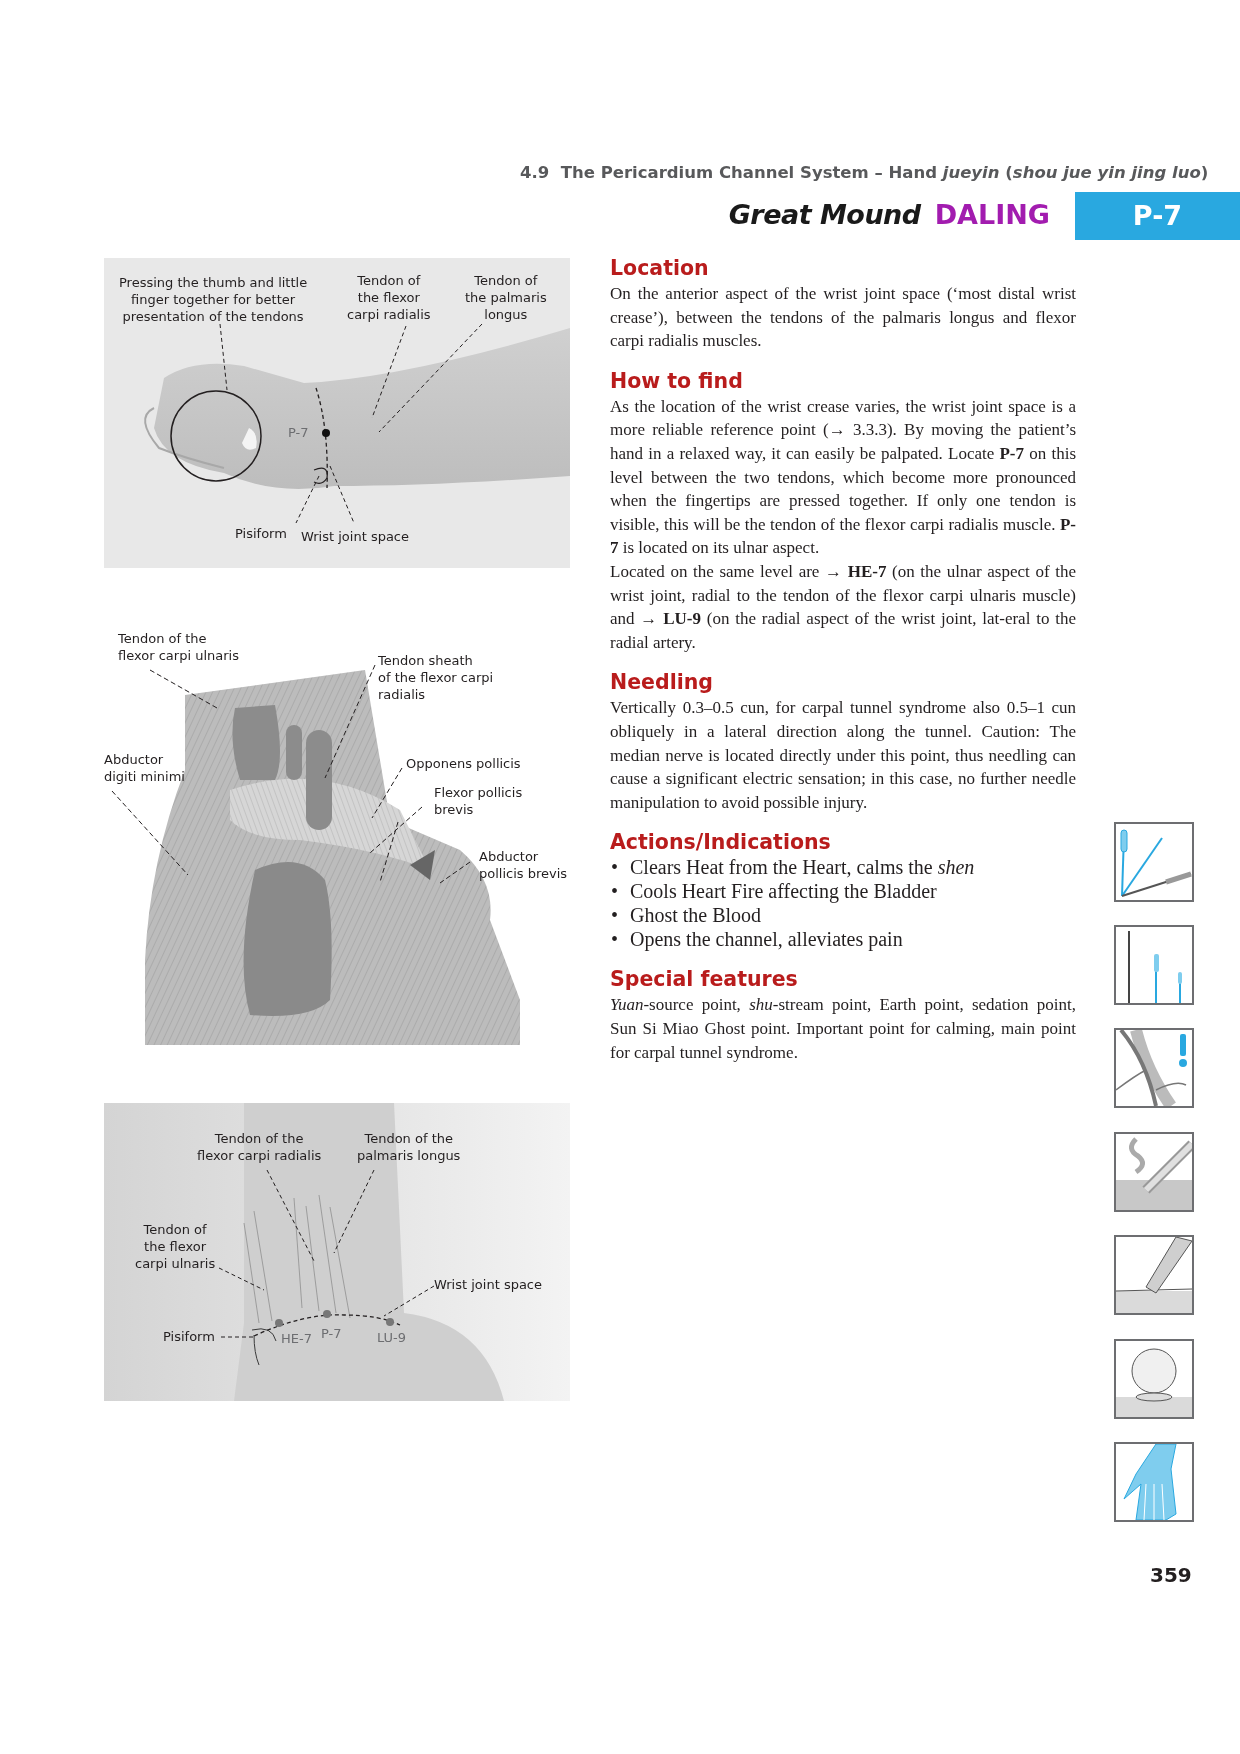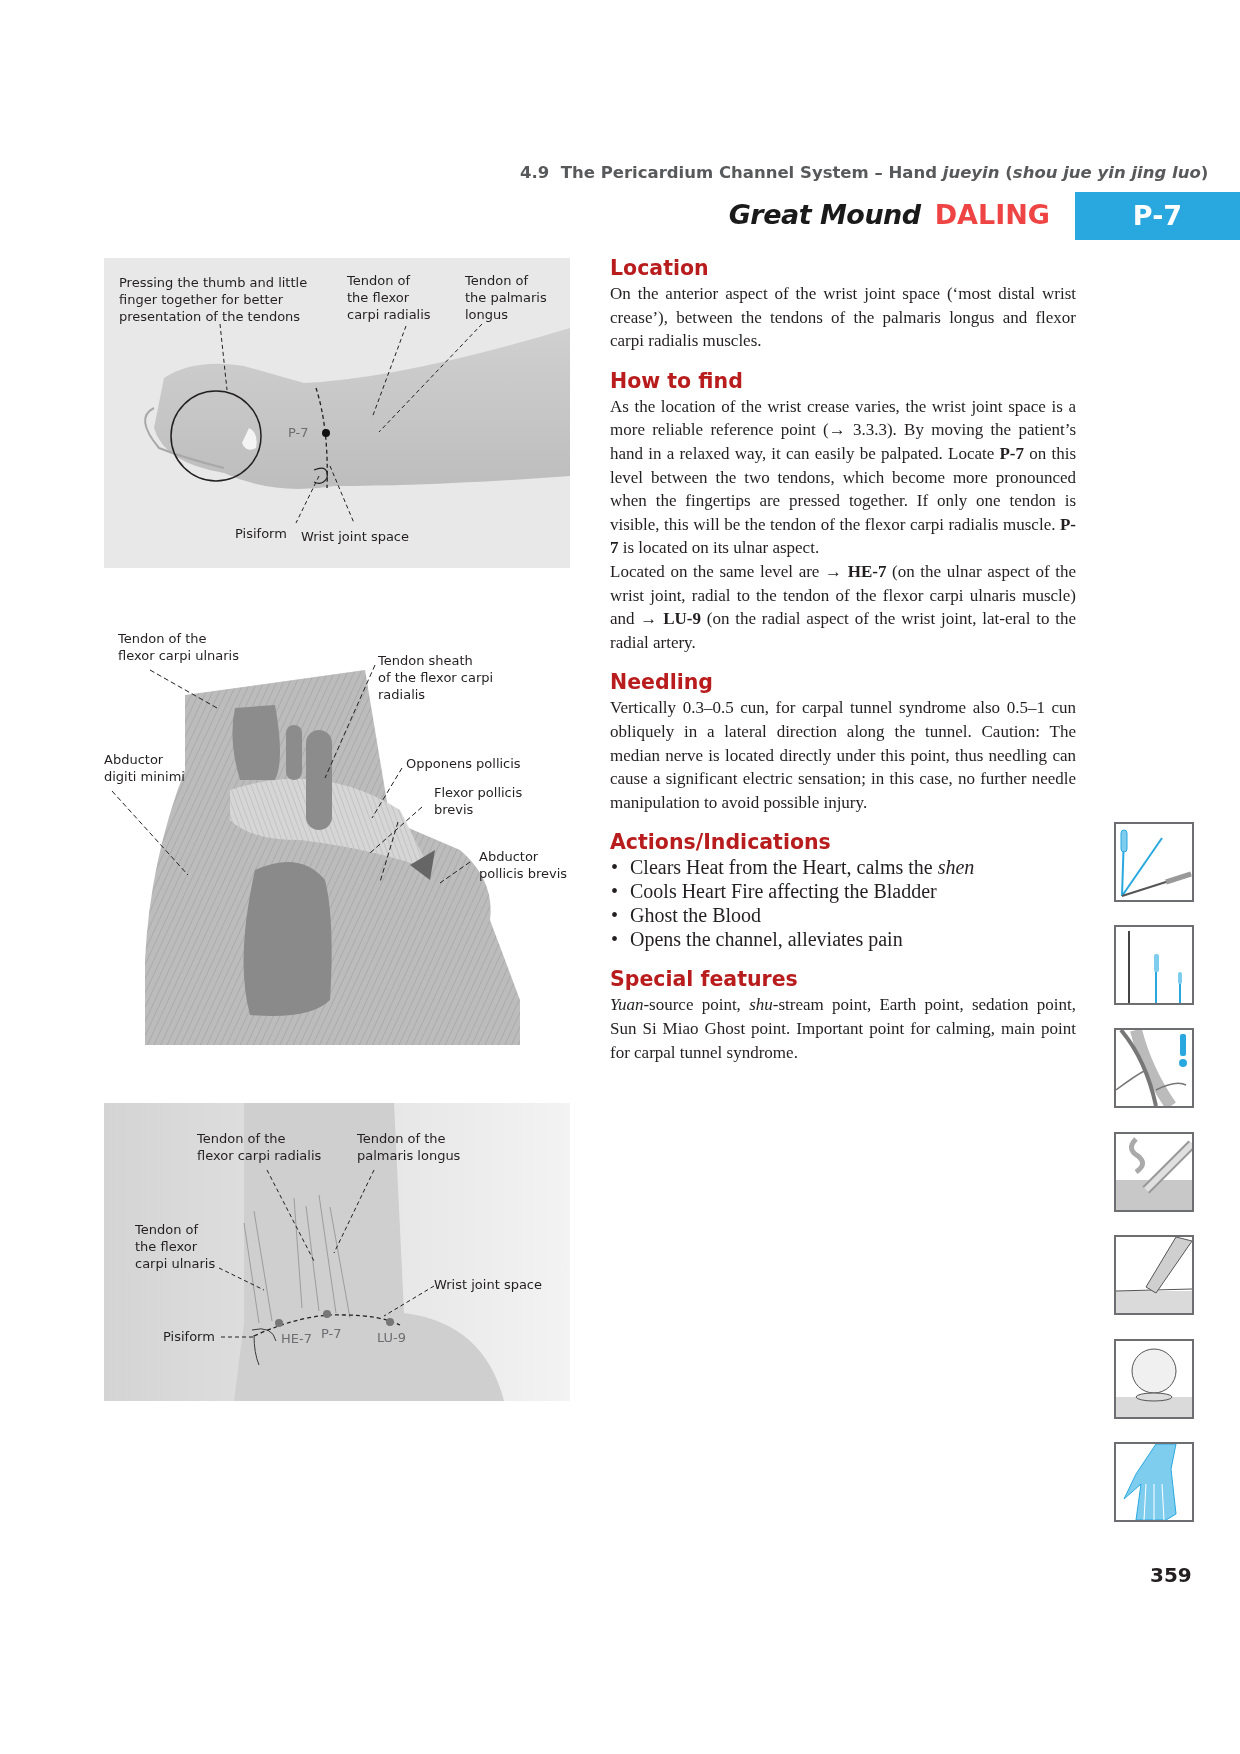--- a/index.html
+++ b/index.html
@@ -14,21 +14,21 @@
       font-family: "DejaVu Sans", sans-serif; font-weight: bold; font-size: 16.5px; color: #58595b;
       white-space: nowrap;
     }
     #running-head i { font-style: italic; }
 
     #point-title {
       left: 600px; top: 199px; width: 450px; text-align: right;
       font-family: "DejaVu Sans", sans-serif; font-weight: bold; font-size: 27px; white-space: nowrap;
     }
     #point-title .en { font-style: italic; color: #1a1a1a; letter-spacing: -0.5px; }
-    #point-title .pin { color: #ef4444; margin-left: 14px; }
+    #point-title .pin { color: #a21caf; margin-left: 14px; }
 
     #code-box {
       left: 1075px; top: 192px; width: 165px; height: 48px; background: #29a8e0;
       color: #fff; font-family: "DejaVu Sans", sans-serif; font-weight: bold; font-size: 27px;
       line-height: 48px; text-align: center;
     }
 
     
     #text-col { left: 610px; top: 254px; width: 466px; }
     .sec-h {
@@ -37,21 +37,21 @@
     }
     .body-p {
       font-size: 17px; line-height: 23.6px; text-align: justify; margin: 0;
     }
     .gap { height: 14px; }
     ul.acts { list-style: none; padding: 0; margin: 0; font-size: 20px; line-height: 23.8px; }
     ul.acts li { position: relative; padding-left: 20px; }
     ul.acts li::before { content: "\2022"; position: absolute; left: 1px; top: 0; }
 
     
-    .fig { background: #e6e6e6; overflow: hidden; }
+    .fig { background: #e6e6e6; overflow: hidden; text-align: center; }
     .fig-label {
       position: absolute; font-family: "DejaVu Sans", sans-serif; font-size: 13px; line-height: 17px;
       color: #231f20; white-space: pre-line;
     }
     .pt-label { color: #6d6e71; }
     svg.overlay { position: absolute; left: 0; top: 0; }
 
     
     .side-icon { position: absolute; left: 1114px; width: 80px; height: 80px; border: 2px solid #6d6e71; background: #fff; box-sizing: border-box; overflow: hidden; }
 

